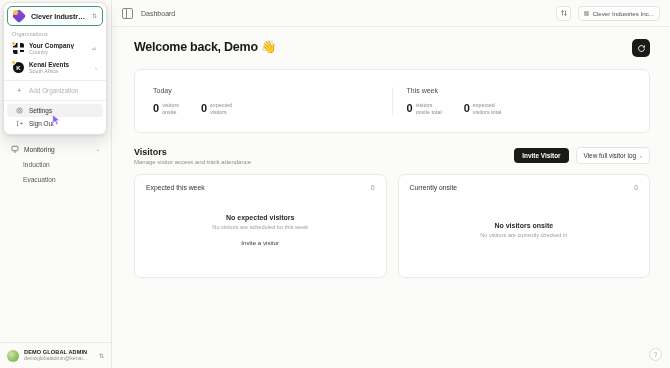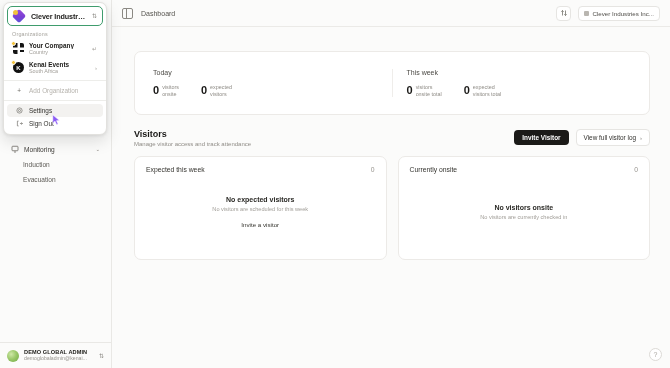--- a/index.html
+++ b/index.html
@@ -332,20 +332,29 @@
         </span>
         <span class="org-chip">
           <span class="mini"></span>
           <span>Clever Industries Inc...</span>
         </span>
       </span>
     </div>
 
     <div class="content">
 
+      <div class="welcome-row">
+        <span class="welcome">Welcome back, Demo 👋</span>
+        <span class="refresh-btn">
+          <svg width="9" height="9" viewBox="0 0 16 16" fill="none" stroke="#ffffff" stroke-width="1.6">
+            <path d="M13.3 8a5.3 5.3 0 1 1-1.6-3.8"></path>
+              <path d="M13.4 2.6v3.1h-3.1"></path>
+          </svg>
+        </span>
+      </div>
 
       <div class="stats-card">
         <div class="stats-col">
           <div class="stats-title">Today</div>
           <div class="stat-pair">
             <div class="stat">
               <span class="stat-num">0</span>
               <span class="stat-lbl">
                 <span style="display:block">visitors</span>
                 <span style="display:block">onsite</span>

